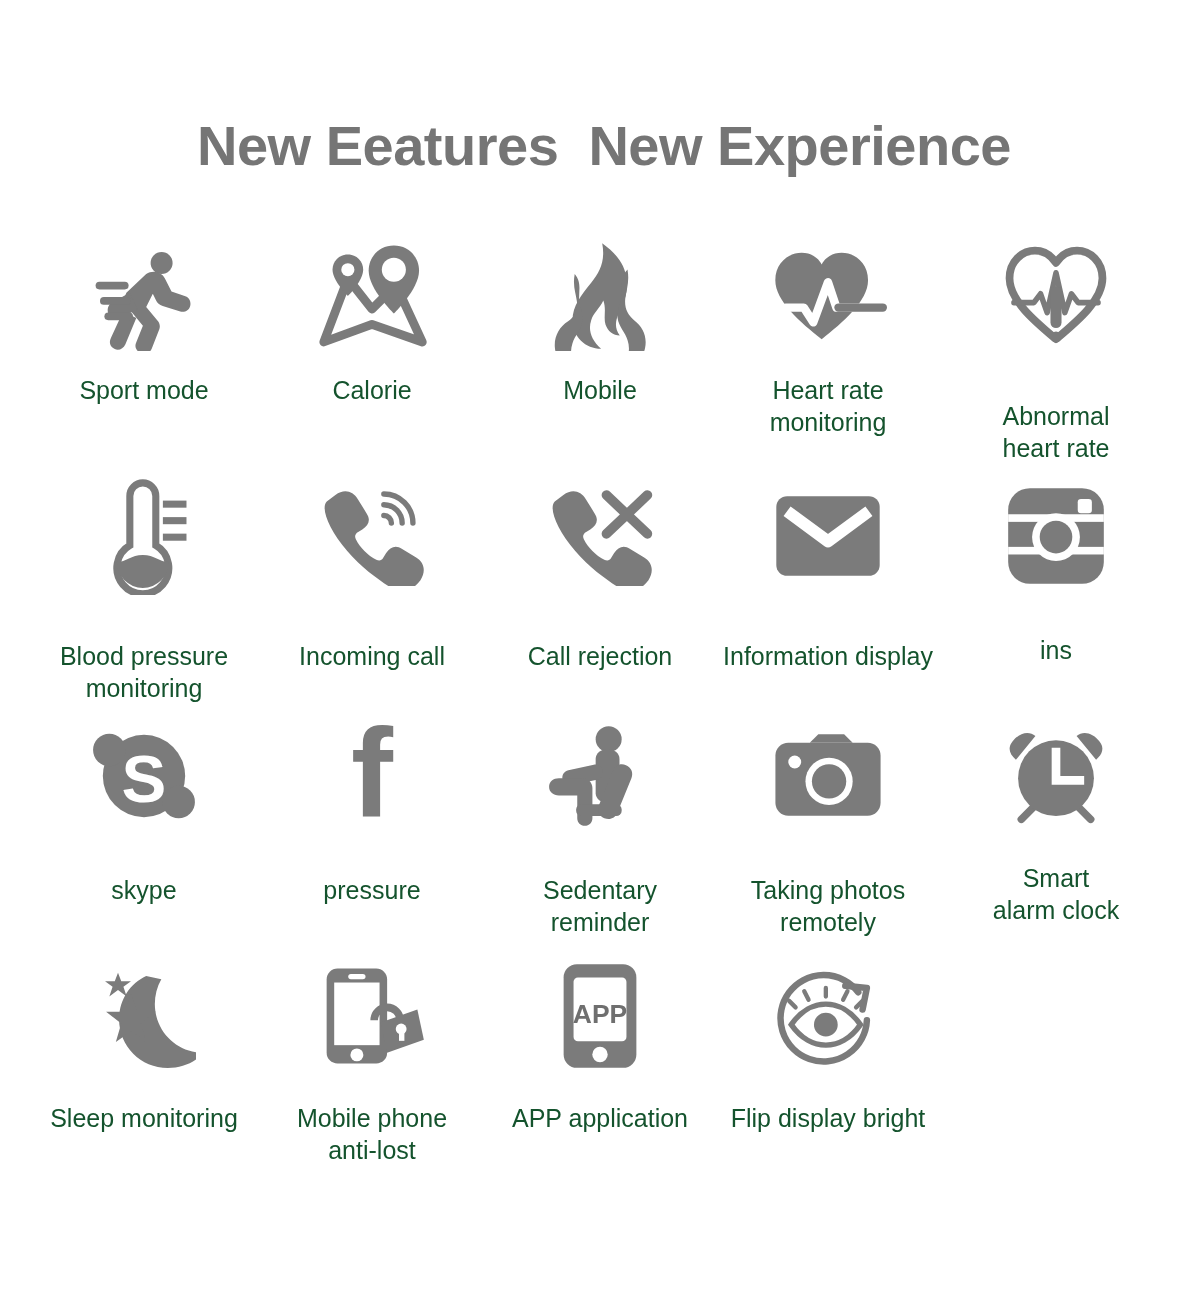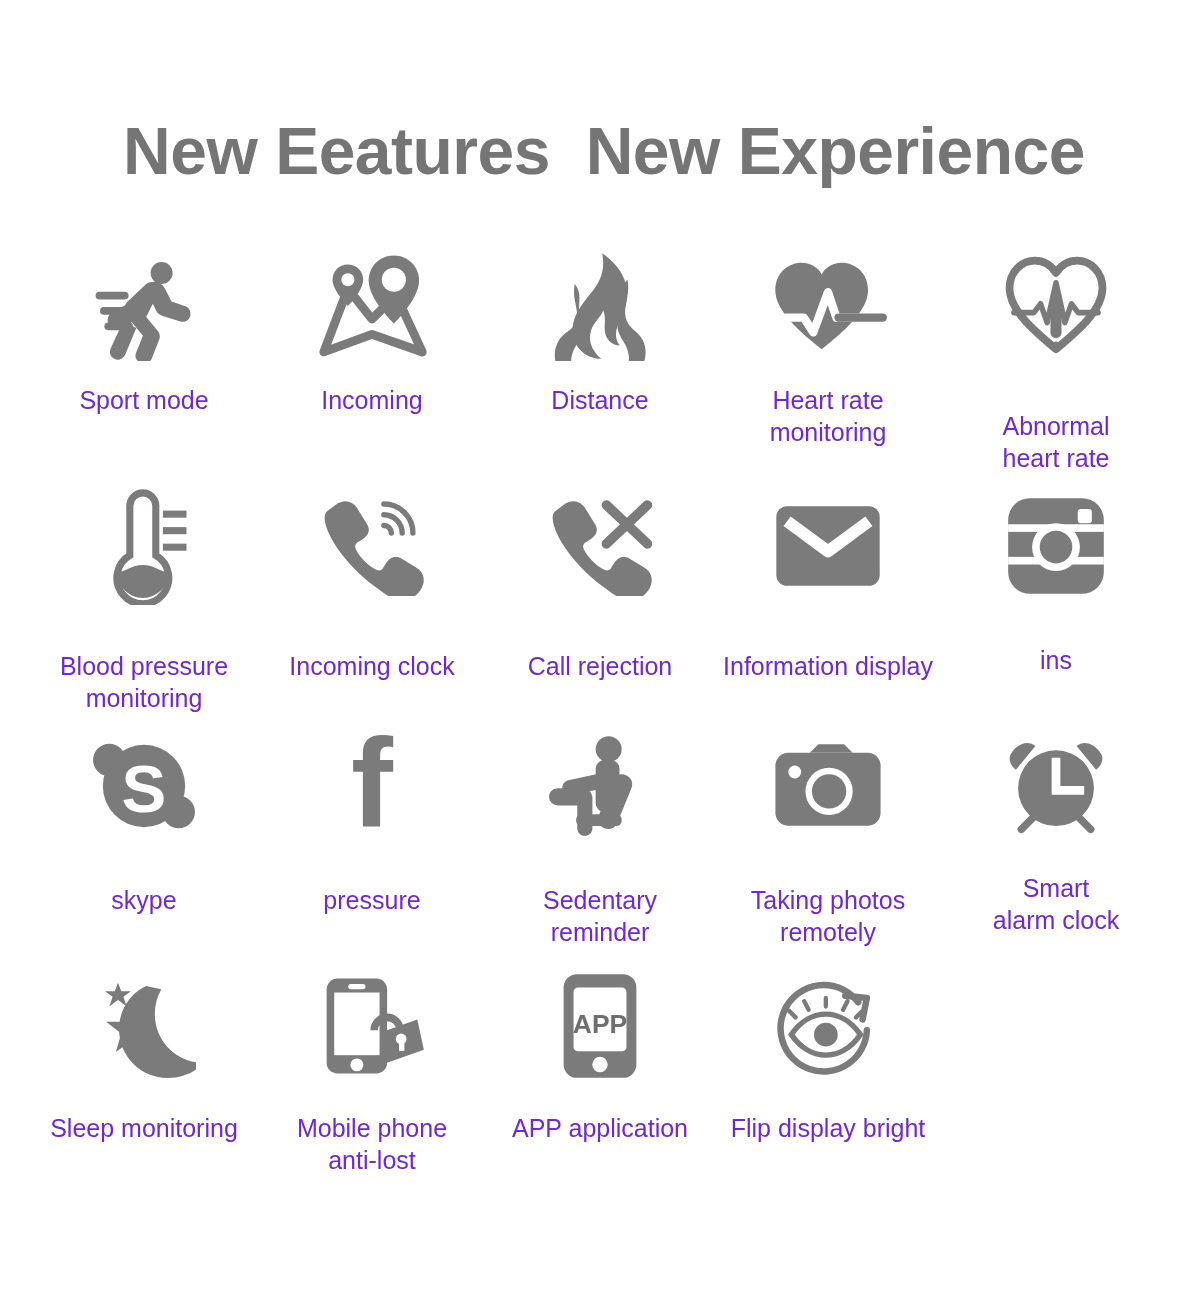--- a/index.html
+++ b/index.html
@@ -16,21 +16,21 @@
   }
   .page {
     position: relative;
     width: 1200px;
     height: 1293px;
     background: #ffffff;
     box-sizing: border-box;
   }
   .headline {
     text-align: center;
-    font-size: 66px;
+    font-size: 56px;
     font-weight: bold;
     color: #757575;
     letter-spacing: -0.5px;
     padding-top: 118px;
     line-height: 1;
     white-space: pre;
     padding-left: 8px;
   }
   .grid {
     margin: 0 auto;
@@ -52,21 +52,21 @@
     align-items: center;
     justify-content: center;
   }
   .icon-box svg {
     display: block;
   }
   .cap {
     margin-top: 14px;
     font-size: 25px;
     line-height: 32px;
-    color: #6d28d9;
+    color: #14532d;
     text-align: center;
     white-space: pre-line;
     max-width: 235px;
   }
   
   .r1 .cap { margin-top: 18px; }
   .r2 .cap { margin-top: 44px; }
   .r3 .cap { margin-top: 38px; }
   .r4 .cap { margin-top: 26px; }
 </style>
@@ -98,32 +98,32 @@
     <div class="cell r1">
       <div class="icon-box">
         <svg width="115" height="110" viewBox="0 0 105 100" fill="none">
           <path d="M8 92 L30 34 L52 62 L74 40 L98 92 L52 76 Z" stroke="#7b7b7b" stroke-width="8" stroke-linejoin="round" fill="none"></path>
           <path d="M30 12 c8 0 14 6 14 14 0 10-14 24-14 24 S16 36 16 26 c0-8 6-14 14-14z" fill="#7b7b7b"></path>
           <circle cx="30" cy="26" r="6" fill="#ffffff"></circle>
           <path d="M72 4 c13 0 23 10 23 23 0 17-23 39-23 39 S49 44 49 27 C49 14 59 4 72 4z" fill="#7b7b7b"></path>
           <circle cx="72" cy="26" r="11" fill="#ffffff"></circle>
         </svg>
       </div>
-      <div class="cap">Incoming</div>
+      <div class="cap">Calorie</div>
     </div>
 
     <div class="cell r1">
       <div class="icon-box">
         <svg width="100" height="110" viewBox="0 0 90 100" fill="#7b7b7b">
           <path d="M47 2 c3 16-2 26-10 36 -9 11-17 21-17 34 0 15 12 26 26 26 -9-8-12-17-9-26 2-7 8-11 11-18 3 8 0 15 2 22 2 6 7 10 13 10 -5-7-4-13-1-20 5-11 9-20 7-32 -1-11-8-22-22-32z"></path>
           <path d="M22 30 c-2 11 1 17 2 25 1 8-2 14-8 18 -8 5-13 14-12 24 1 12 11 21 23 21 -8-8-10-16-7-25 2-7 8-12 9-20 1-8-3-13-3-21 0-8 2-15-4-22z"></path>
           <path d="M70 26 c2 11-1 18-2 26 -1 9 2 15 8 20 8 6 12 15 10 25 -2 11-12 19-23 18 8-8 10-16 7-25 -2-7-8-12-9-20 -1-9 4-14 4-23 0-8-1-15 5-21z"></path>
         </svg>
       </div>
-      <div class="cap">Distance</div>
+      <div class="cap">Mobile</div>
     </div>
 
     <div class="cell r1">
       <div class="icon-box">
         <svg width="118" height="100" viewBox="0 0 112 94" fill="none">
           <path d="M50 88 C30 72 6 52 6 32 C6 16 18 6 31 6 c9 0 16 5 19 11 3-6 10-11 19-11 13 0 25 10 25 26 0 20-24 40-44 56z" fill="#7b7b7b"></path>
           <path d="M16 58 L33 58 L42 72 L56 34 L64 58 L108 58" stroke="#ffffff" stroke-width="8" stroke-linecap="round" stroke-linejoin="round" fill="none"></path>
           <path d="M66 58 L108 58" stroke="#7b7b7b" stroke-width="8" stroke-linecap="round"></path>
         </svg>
       </div>
@@ -160,21 +160,21 @@
 
     <div class="cell r2">
       <div class="icon-box">
         <svg width="112" height="100" viewBox="0 0 104 92" fill="none">
           <path d="M18 8 C26 2 34 4 39 12 l8 13 c4 6 2 11-4 15 l-5 3 c-2 2-2 4-1 6 4 8 11 15 19 19 2 1 5 1 6-1 l3-5 c4-6 9-8 15-4 l13 8 c8 5 9 13 4 21 -5 7-13 12-22 10 C69 94 46 80 29 60 12 40 4 20 10 14z" fill="#7b7b7b"></path>
           <path d="M70 34 a7 7 0 0 0 -7-7" stroke="#7b7b7b" stroke-width="5" stroke-linecap="round" fill="none"></path>
           <path d="M80 34 a17 17 0 0 0 -17-17" stroke="#7b7b7b" stroke-width="5" stroke-linecap="round" fill="none"></path>
           <path d="M90 34 a27 27 0 0 0 -27-27" stroke="#7b7b7b" stroke-width="5" stroke-linecap="round" fill="none"></path>
         </svg>
       </div>
-      <div class="cap">Incoming clock</div>
+      <div class="cap">Incoming call</div>
     </div>
 
     <div class="cell r2">
       <div class="icon-box">
         <svg width="112" height="100" viewBox="0 0 104 92" fill="none">
           <path d="M18 8 C26 2 34 4 39 12 l8 13 c4 6 2 11-4 15 l-5 3 c-2 2-2 4-1 6 4 8 11 15 19 19 2 1 5 1 6-1 l3-5 c4-6 9-8 15-4 l13 8 c8 5 9 13 4 21 -5 7-13 12-22 10 C69 94 46 80 29 60 12 40 4 20 10 14z" fill="#7b7b7b"></path>
           <path d="M58 8 L96 44 M96 8 L58 44" stroke="#7b7b7b" stroke-width="9" stroke-linecap="round"></path>
         </svg>
       </div>
       <div class="cap">Call rejection</div>

